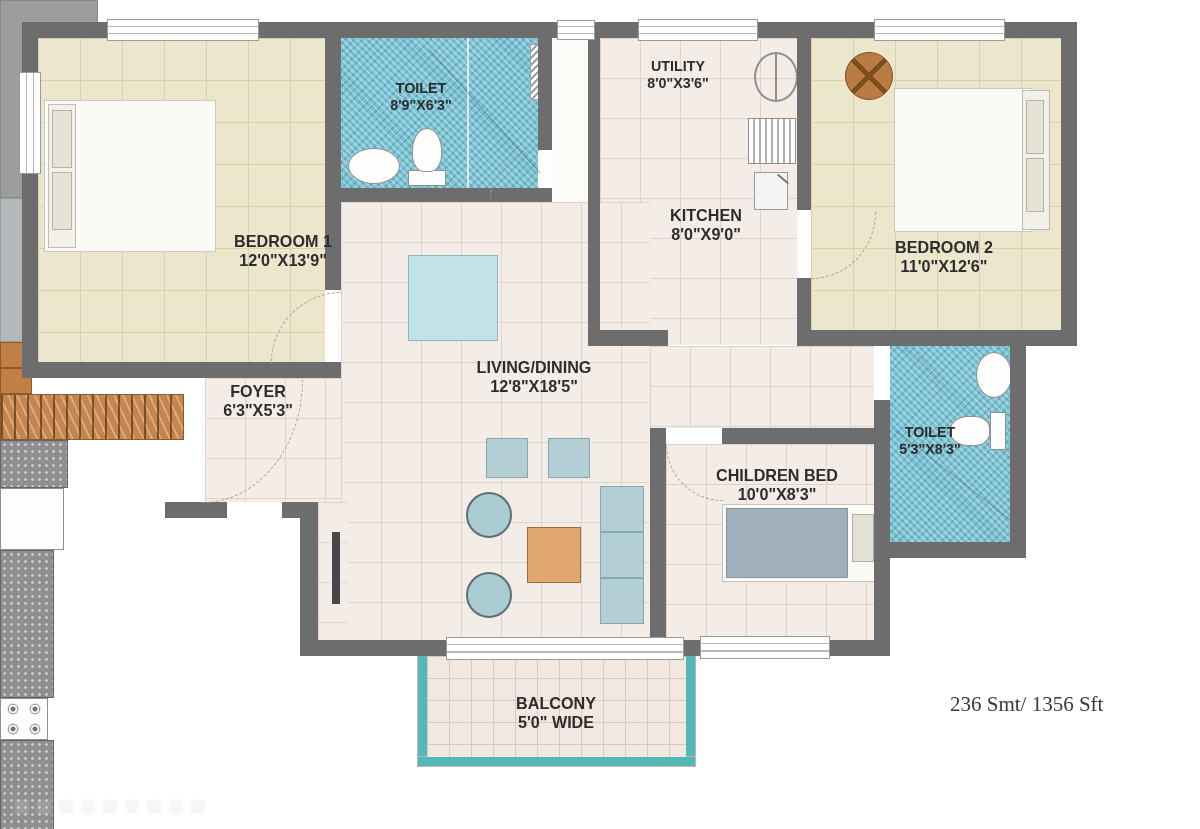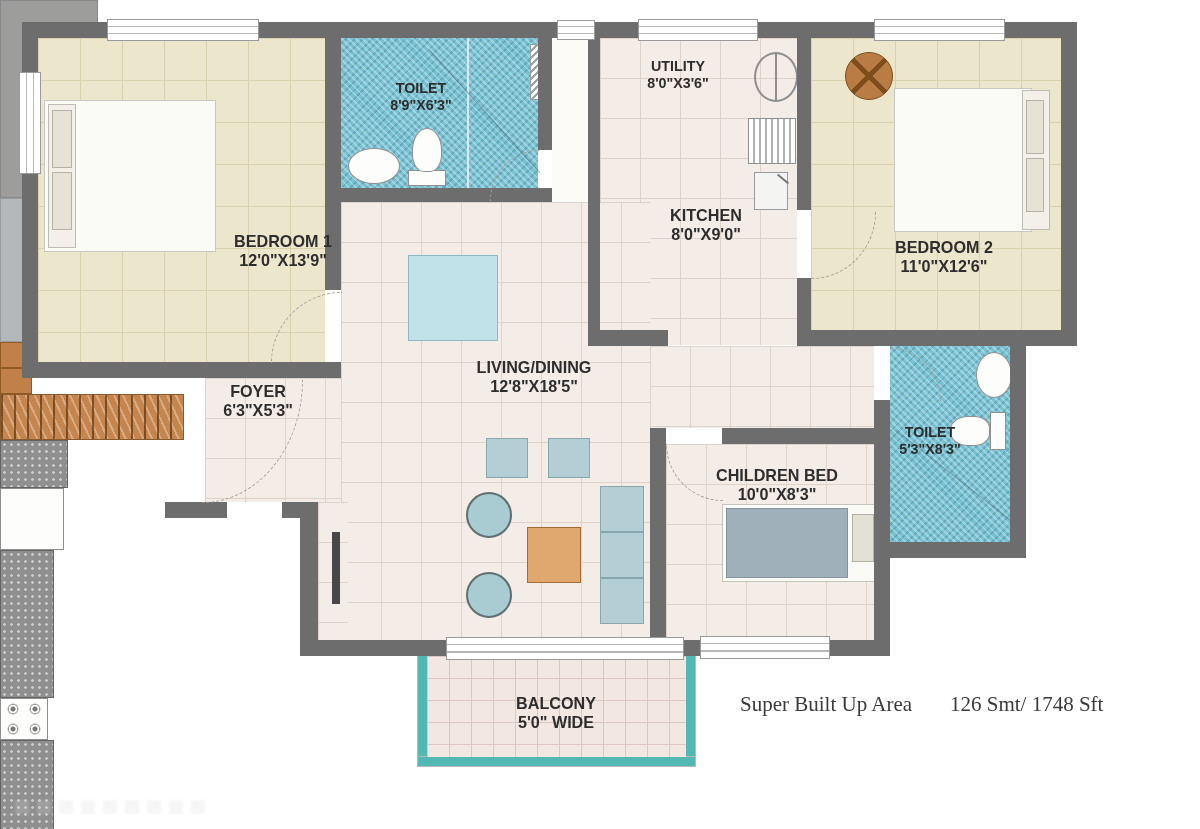--- a/index.html
+++ b/index.html
@@ -207,18 +207,17 @@
   </div>
   <div class="label lbl-sm" style="left:930px;top:424px;">
     <div>TOILET</div>
     <div>5'3"X8'3"</div>
   </div>
   <div class="label lbl-lg" style="left:556px;top:694px;">
     <div>BALCONY</div>
     <div>5'0" WIDE</div>
   </div>
 
-  <div class="serif" style="left:740px;top:692px;">Super Built Up Area</div>
-  <div class="serif" style="left:950px;top:692px;">126 Smt/ 1748 Sft</div>
+  <div class="serif" style="left:950px;top:692px;">236 Smt/ 1356 Sft</div>
 
   <div class="abs" style="left:15px;top:800px;width:195px;height:14px;background:repeating-linear-gradient(90deg,#d9d9d9 0 14px,transparent 14px 22px);opacity:.22;filter:blur(1px);"></div>
 
 </div>
 
 </body></html>

